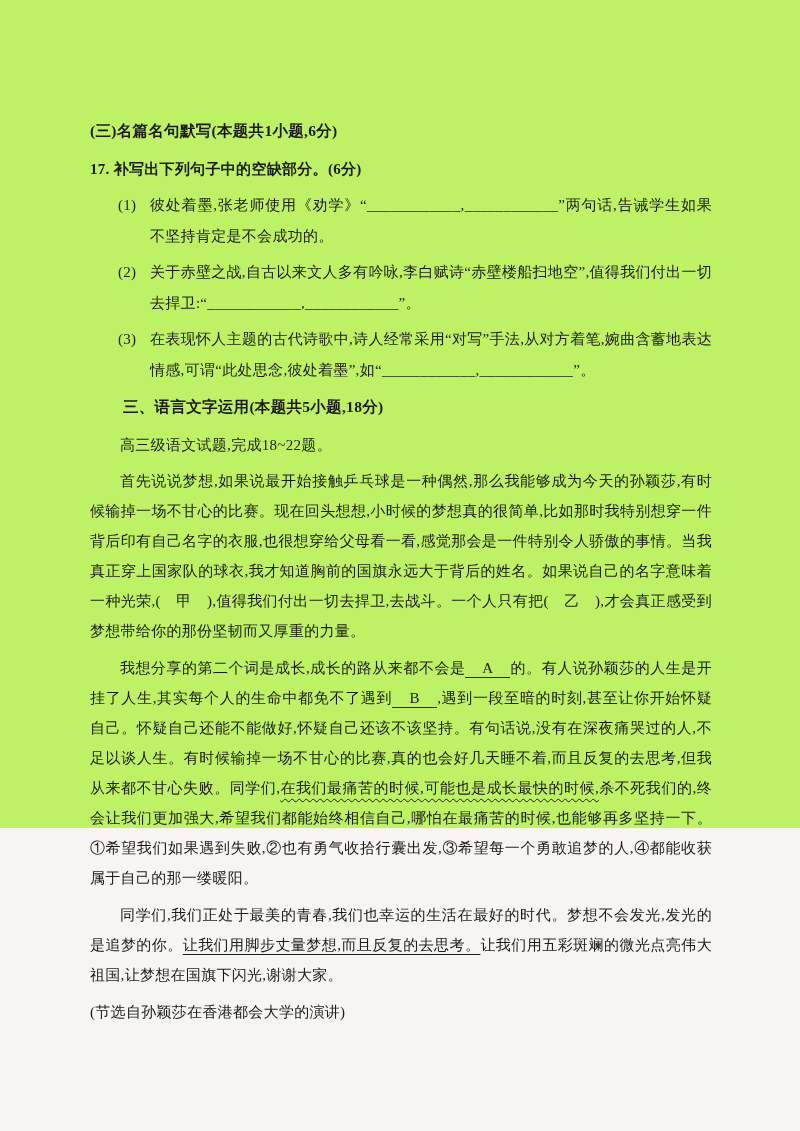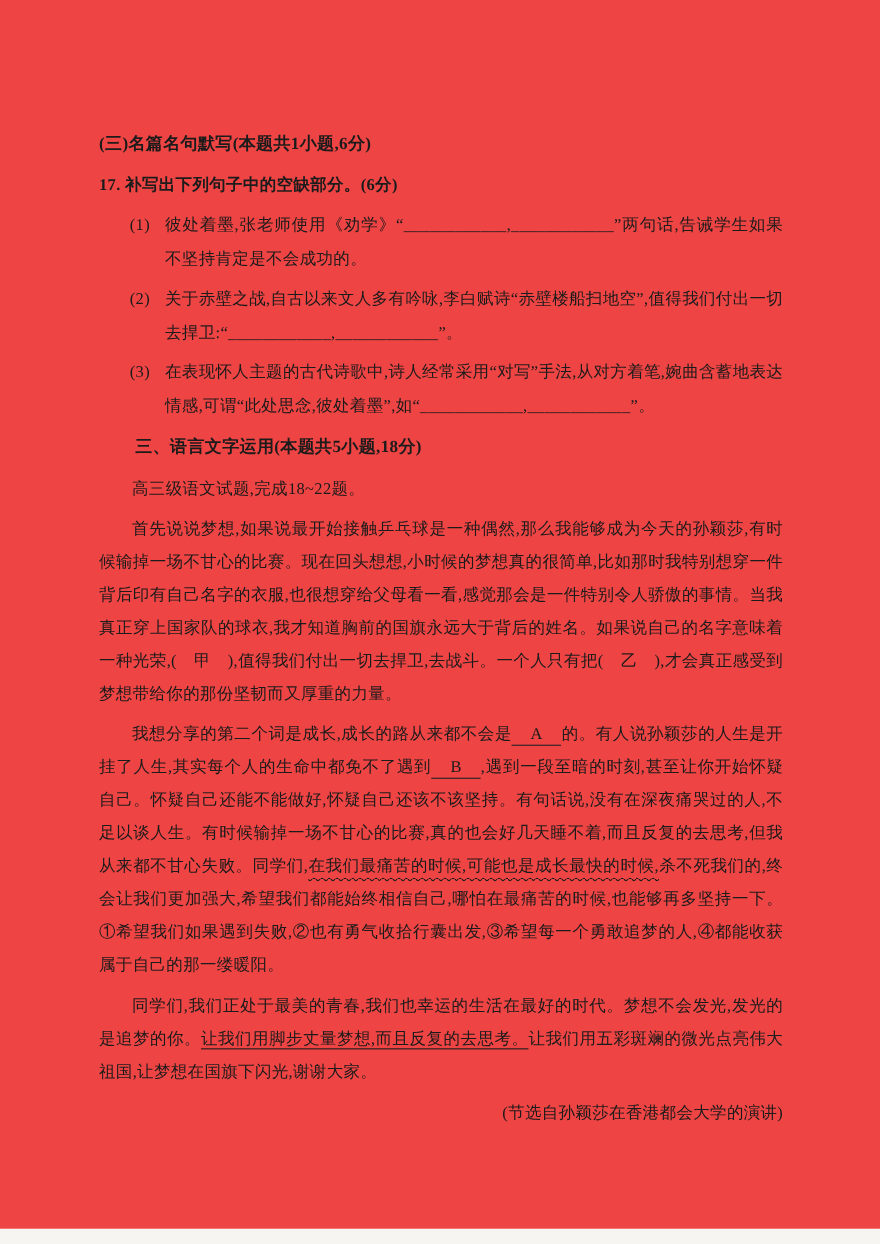--- a/index.html
+++ b/index.html
@@ -7,23 +7,23 @@
     width: 800px;
     height: 1131px;
     background: #f6f5f2;
     font-family: "Liberation Serif", "DejaVu Serif", serif;
     color: #1b1b1b;
     overflow: hidden;
   }
   .page {
     position: relative;
     width: 800px;
-    height: 1117px;
+    height: 828px;
     box-sizing: border-box;
-    background: #ef4444;
+    background: #bef264;
     padding: 116px 88px 0 90px;
     letter-spacing: 0.3px;
   }
   p { margin: 0; }
   .section-head {
     font-weight: bold;
     font-size: 15.5px;
     line-height: 30px;
     margin-bottom: 8px;
   }
@@ -75,21 +75,20 @@
     text-underline-offset: 5px;
   }
   .u-line {
     text-decoration: underline;
     text-decoration-thickness: 1px;
     text-underline-offset: 4px;
   }
   .attribution {
     font-size: 15px;
     line-height: 30px;
-    text-align: right;
   }
   .footer {
     position: absolute;
     left: 0;
     bottom: 40px;
     width: 100%;
     text-align: center;
     font-size: 13.5px;
     font-weight: bold;
     letter-spacing: 0.5px;

